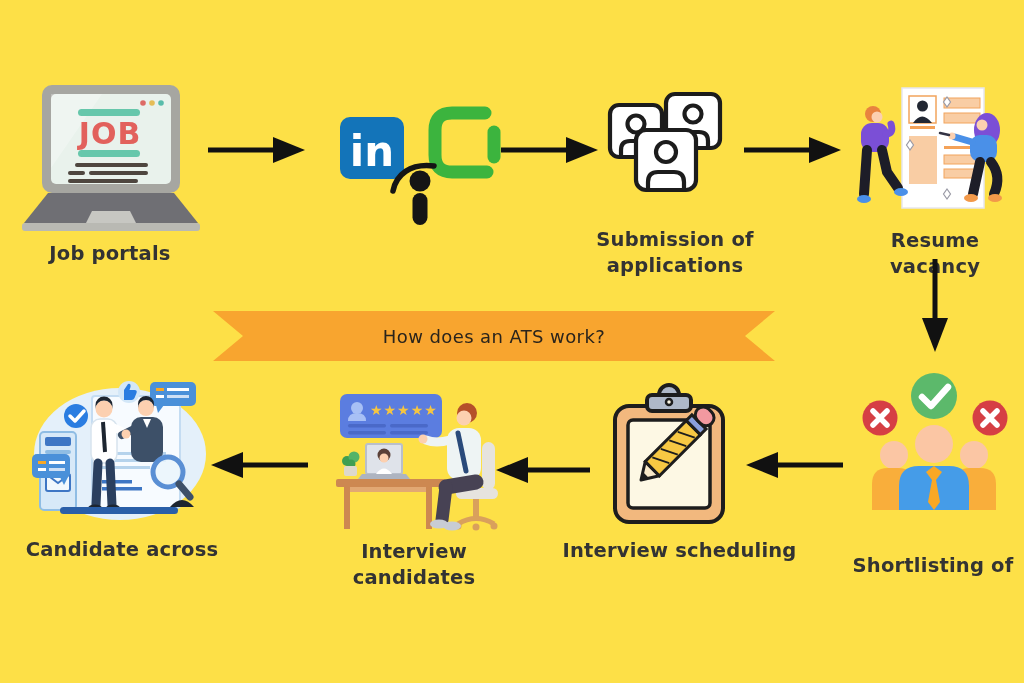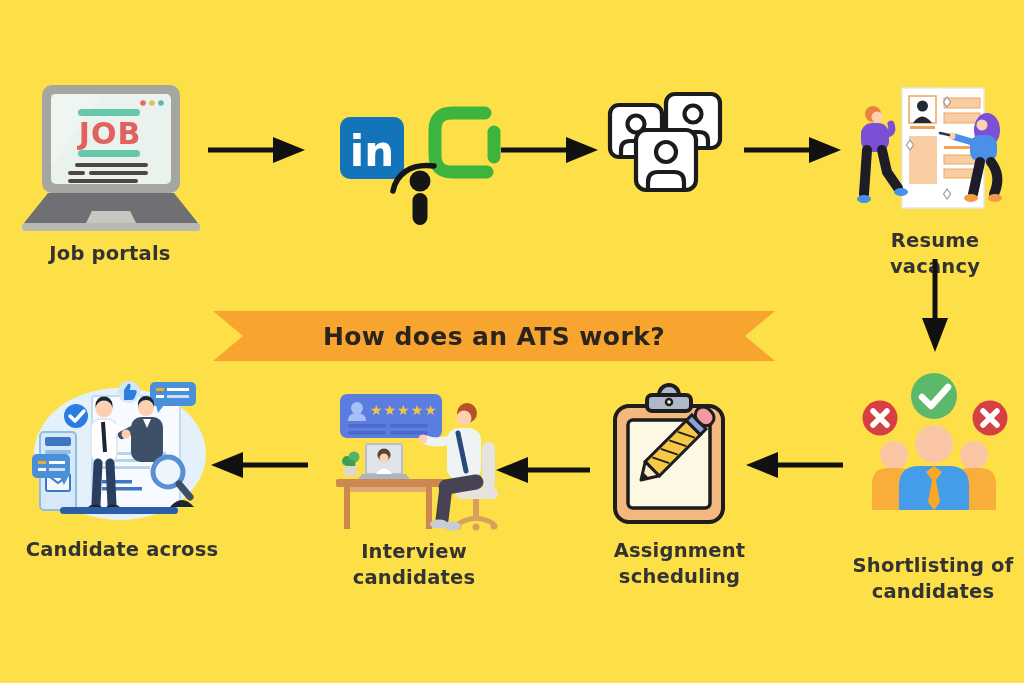--- a/index.html
+++ b/index.html
@@ -13,21 +13,21 @@
     line-height:26px;color:#333333;letter-spacing:.2px;
   }
   .step-label span{display:block;}
   .banner{
     position:absolute;left:213px;top:311px;width:562px;height:50px;
     background:#F8A52F;
     clip-path:polygon(0 0,100% 0,calc(100% - 30px) 50%,100% 100%,0 100%,30px 50%);
     display:flex;align-items:center;justify-content:center;
   }
   .banner-text{
-    font-weight:bold;font-size:25px;color:#2a241c;letter-spacing:.4px;
+    font-weight:normal;font-size:18px;color:#2a241c;letter-spacing:.4px;
   }
   svg{display:block;}
 </style>
 </head>
 <body>
 
 <div id="canvas">
 
   <svg class="abs" style="left:22px;top:83px" width="180" height="152" viewBox="0 0 180 152">
     <rect x="20" y="2" width="138" height="108" rx="10" fill="#a6a6a1"></rect>
@@ -95,20 +95,22 @@
     <circle cx="70" cy="49" r="1.8" fill="#1c1c1c"></circle>
     <g fill="#ffffff" stroke="#1c1c1c" stroke-width="4.2">
       <rect x="30" y="40" width="60" height="60" rx="10"></rect>
     </g>
     <g fill="none" stroke="#1c1c1c" stroke-width="4.2">
       <circle cx="60" cy="62" r="10"></circle>
       <path d="M42 98 v-6 q0-10 10-10 h16 q10 0 10 10 v6"></path>
     </g>
   </svg>
   <div class="step-label" style="left:580px;top:227px;width:190px">
+    <span>Submission of</span>
+    <span>applications</span>
   </div>
 
   <svg class="abs" style="left:741px;top:135px" width="102" height="30" viewBox="0 0 102 30">
     <line x1="3" y1="15" x2="72" y2="15" stroke="#111" stroke-width="5"></line>
     <polygon points="68,2 100,15 68,28" fill="#111"></polygon>
   </svg>
 
   <svg class="abs" style="left:852px;top:82px" width="160" height="136" viewBox="0 0 160 136">
     <g>
       <rect x="50" y="6" width="82" height="120" fill="#ffffff" stroke="#e6e6ef" stroke-width="1.5"></rect>
@@ -182,21 +184,20 @@
       <path d="M20 140 v-26 q0-16 16-16 h10 q16 0 16 16 v26 z" fill="#f9ae3b"></path>
       <circle cx="122" cy="85" r="14" fill="#fbc6a4"></circle>
       <path d="M144 140 v-26 q0-16 -16-16 h-10 q-16 0 -16 16 v26 z" fill="#f9ae3b"></path>
       <circle cx="82" cy="74" r="19" fill="#fbc6a4"></circle>
       <path d="M47 140 v-24 q0-20 20-20 h30 q20 0 20 20 v24 z" fill="#459ce8"></path>
       <path d="M82 96 l-8 6 l6 8 l-4 22 l6 8 l6 -8 l-4 -22 l6 -8 z" fill="#f9a825"></path>
     </g>
   </svg>
   <div class="step-label" style="left:843px;top:553px;width:180px">
     <span>Shortlisting of</span>
-    <span>candidates</span>
   </div>
 
   <svg class="abs" style="left:746px;top:450px" width="100" height="30" viewBox="0 0 100 30">
     <line x1="28" y1="15" x2="97" y2="15" stroke="#111" stroke-width="5"></line>
     <polygon points="32,2 0,15 32,28" fill="#111"></polygon>
   </svg>
 
   <svg class="abs" style="left:607px;top:382px" width="130" height="145" viewBox="0 0 130 145">
     <g>
       <rect x="8" y="24" width="108" height="116" rx="14" fill="#f2b87e" stroke="#1d1d1d" stroke-width="4"></rect>
@@ -208,21 +209,21 @@
     <g transform="translate(34,98) rotate(-45)">
       <polygon points="0,0 16,-10 16,10" fill="#f8e9c9" stroke="#1d1d1d" stroke-width="3" stroke-linejoin="round"></polygon>
       <polygon points="0,0 7,-4.5 7,4.5" fill="#1d1d1d"></polygon>
       <rect x="16" y="-10" width="58" height="20" fill="#f7c843" stroke="#1d1d1d" stroke-width="3"></rect>
       <path d="M24,-8 L32,8 M36,-8 L44,8 M48,-8 L56,8 M60,-8 L68,8" stroke="#1d1d1d" stroke-width="1.8"></path>
       <rect x="74" y="-10" width="8" height="20" fill="#8a9fdc" stroke="#1d1d1d" stroke-width="3"></rect>
       <rect x="82" y="-10" width="16" height="20" rx="8" fill="#f299a0" stroke="#1d1d1d" stroke-width="3"></rect>
     </g>
   </svg>
   <div class="step-label" style="left:562px;top:538px;width:235px">
-    <span>Assignment scheduling</span>
+    <span>Interview scheduling</span>
   </div>
 
   <svg class="abs" style="left:496px;top:455px" width="97" height="30" viewBox="0 0 97 30">
     <line x1="28" y1="15" x2="94" y2="15" stroke="#111" stroke-width="5"></line>
     <polygon points="32,2 0,15 32,28" fill="#111"></polygon>
   </svg>
 
   <svg class="abs" style="left:330px;top:384px" width="182" height="148" viewBox="0 0 182 148">
     <g>
       <rect x="10" y="10" width="102" height="44" rx="7" fill="#5b7de0"></rect>

